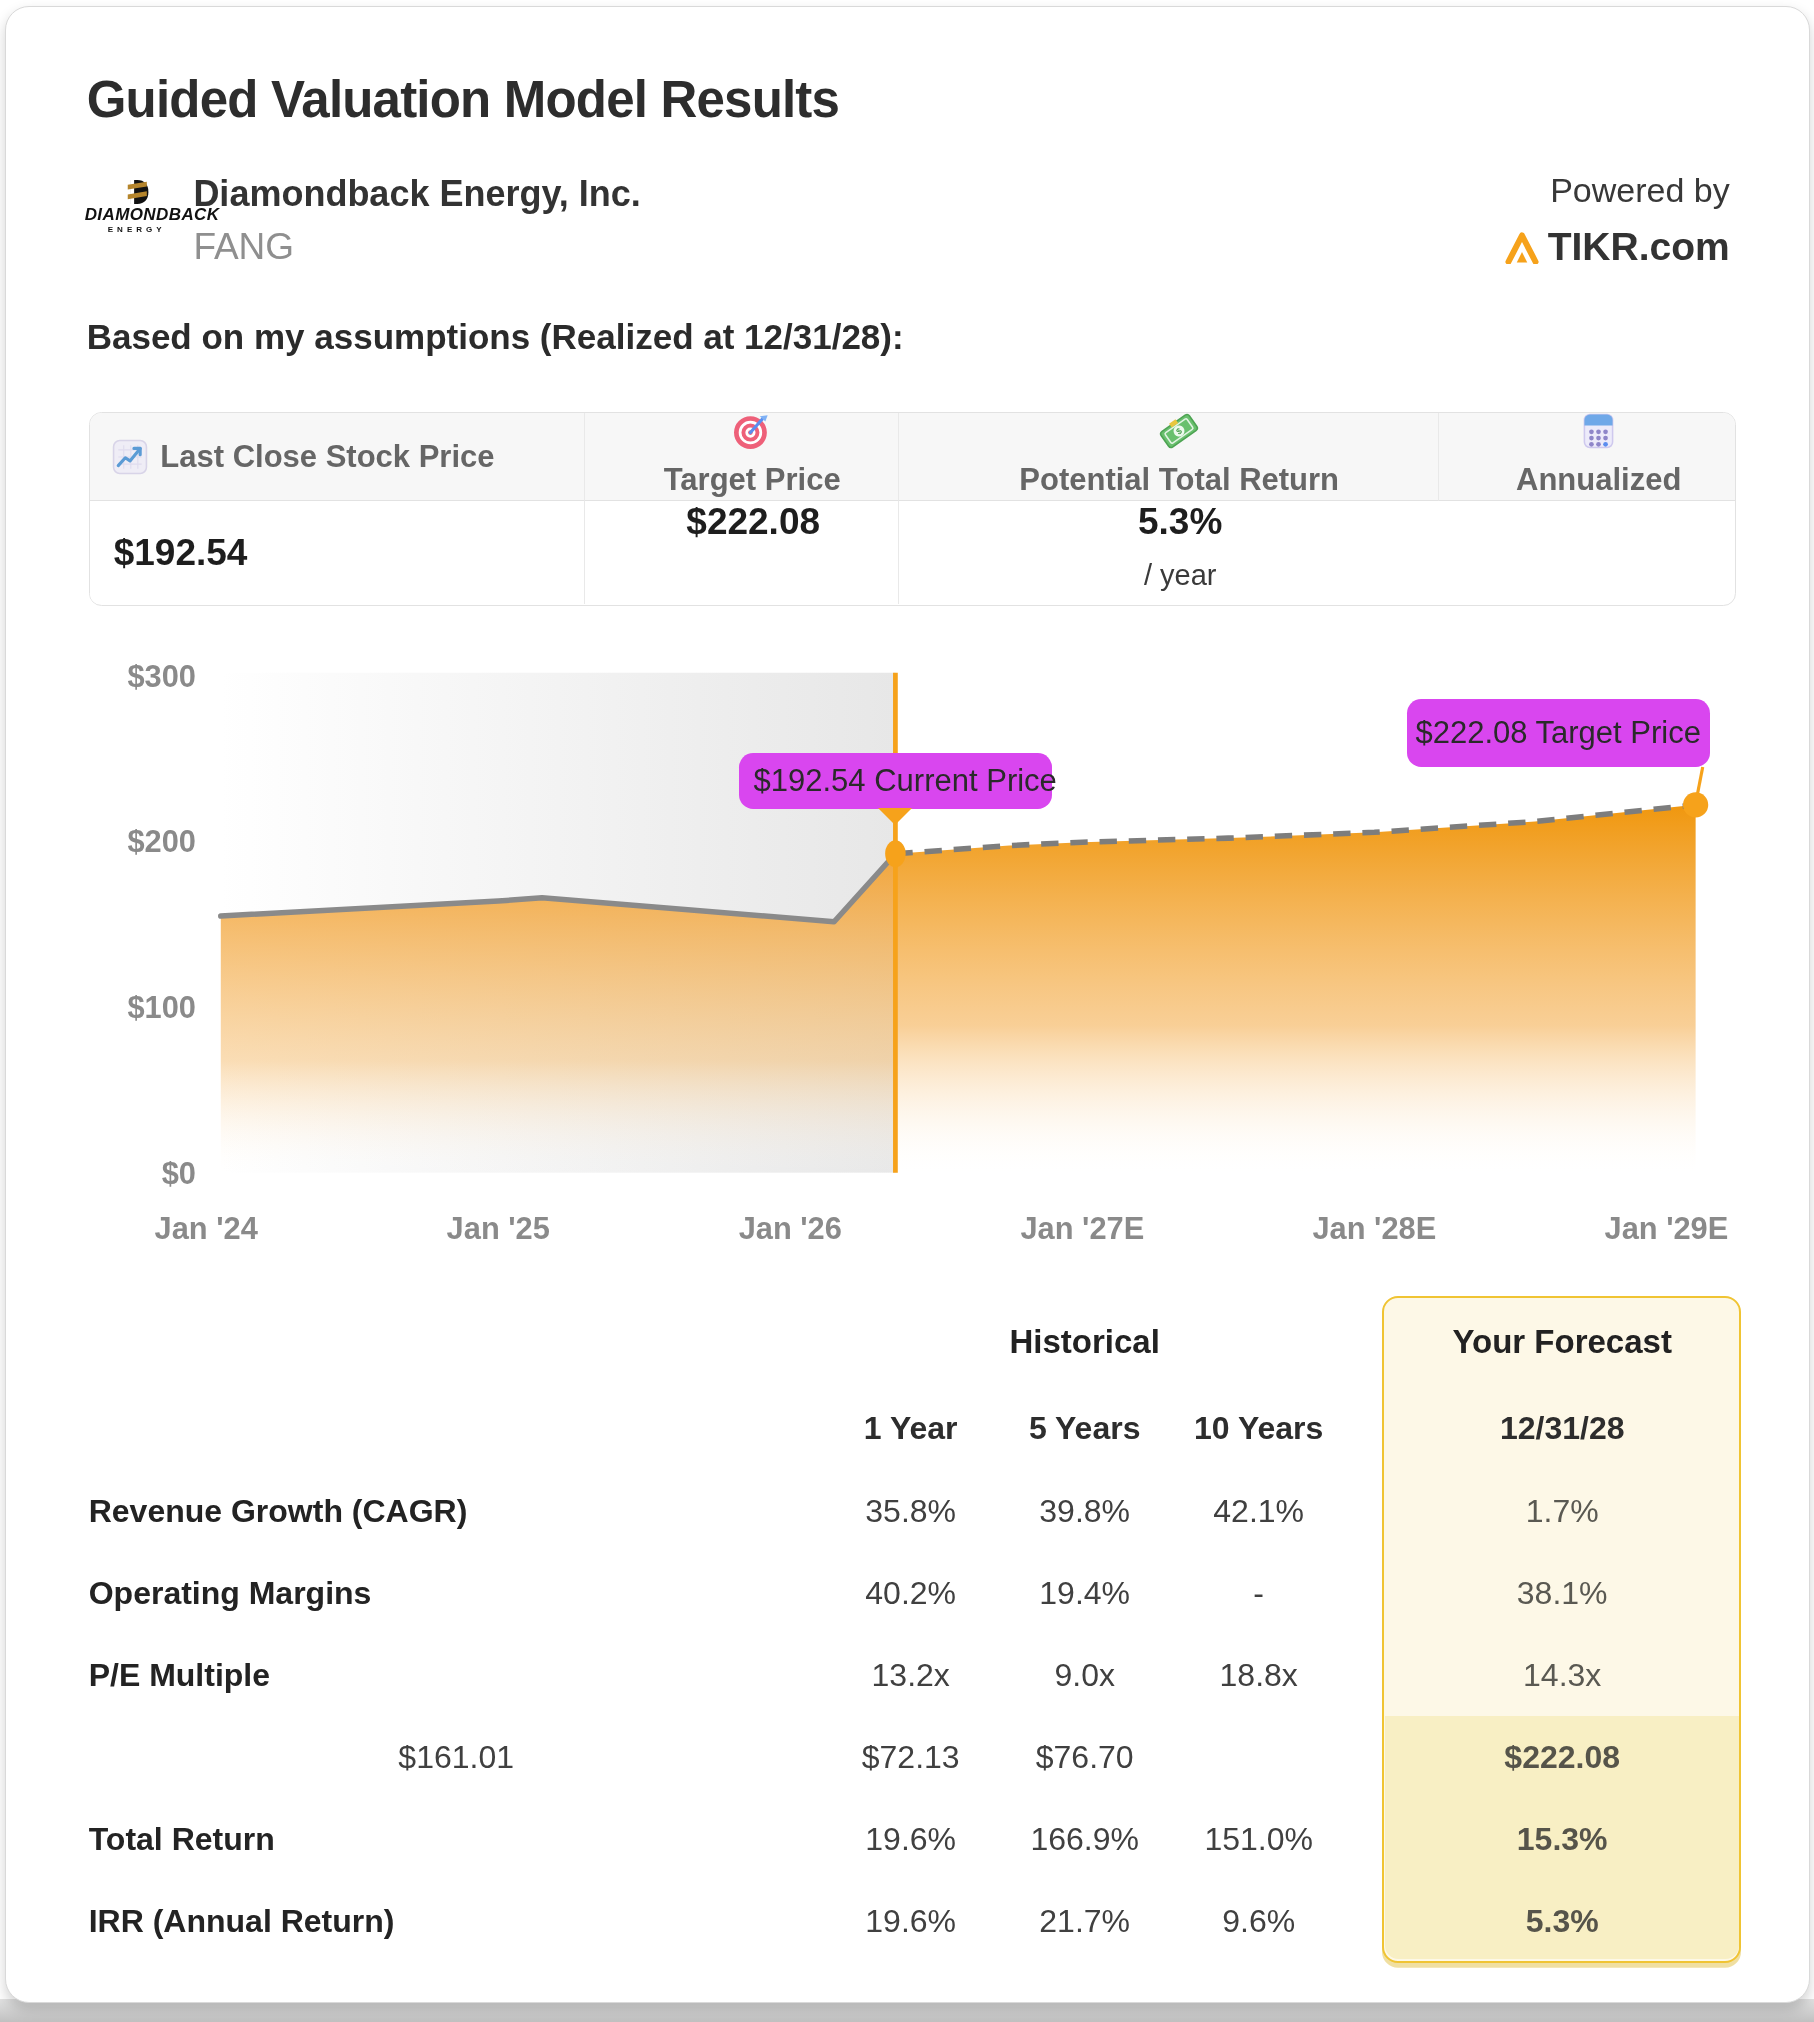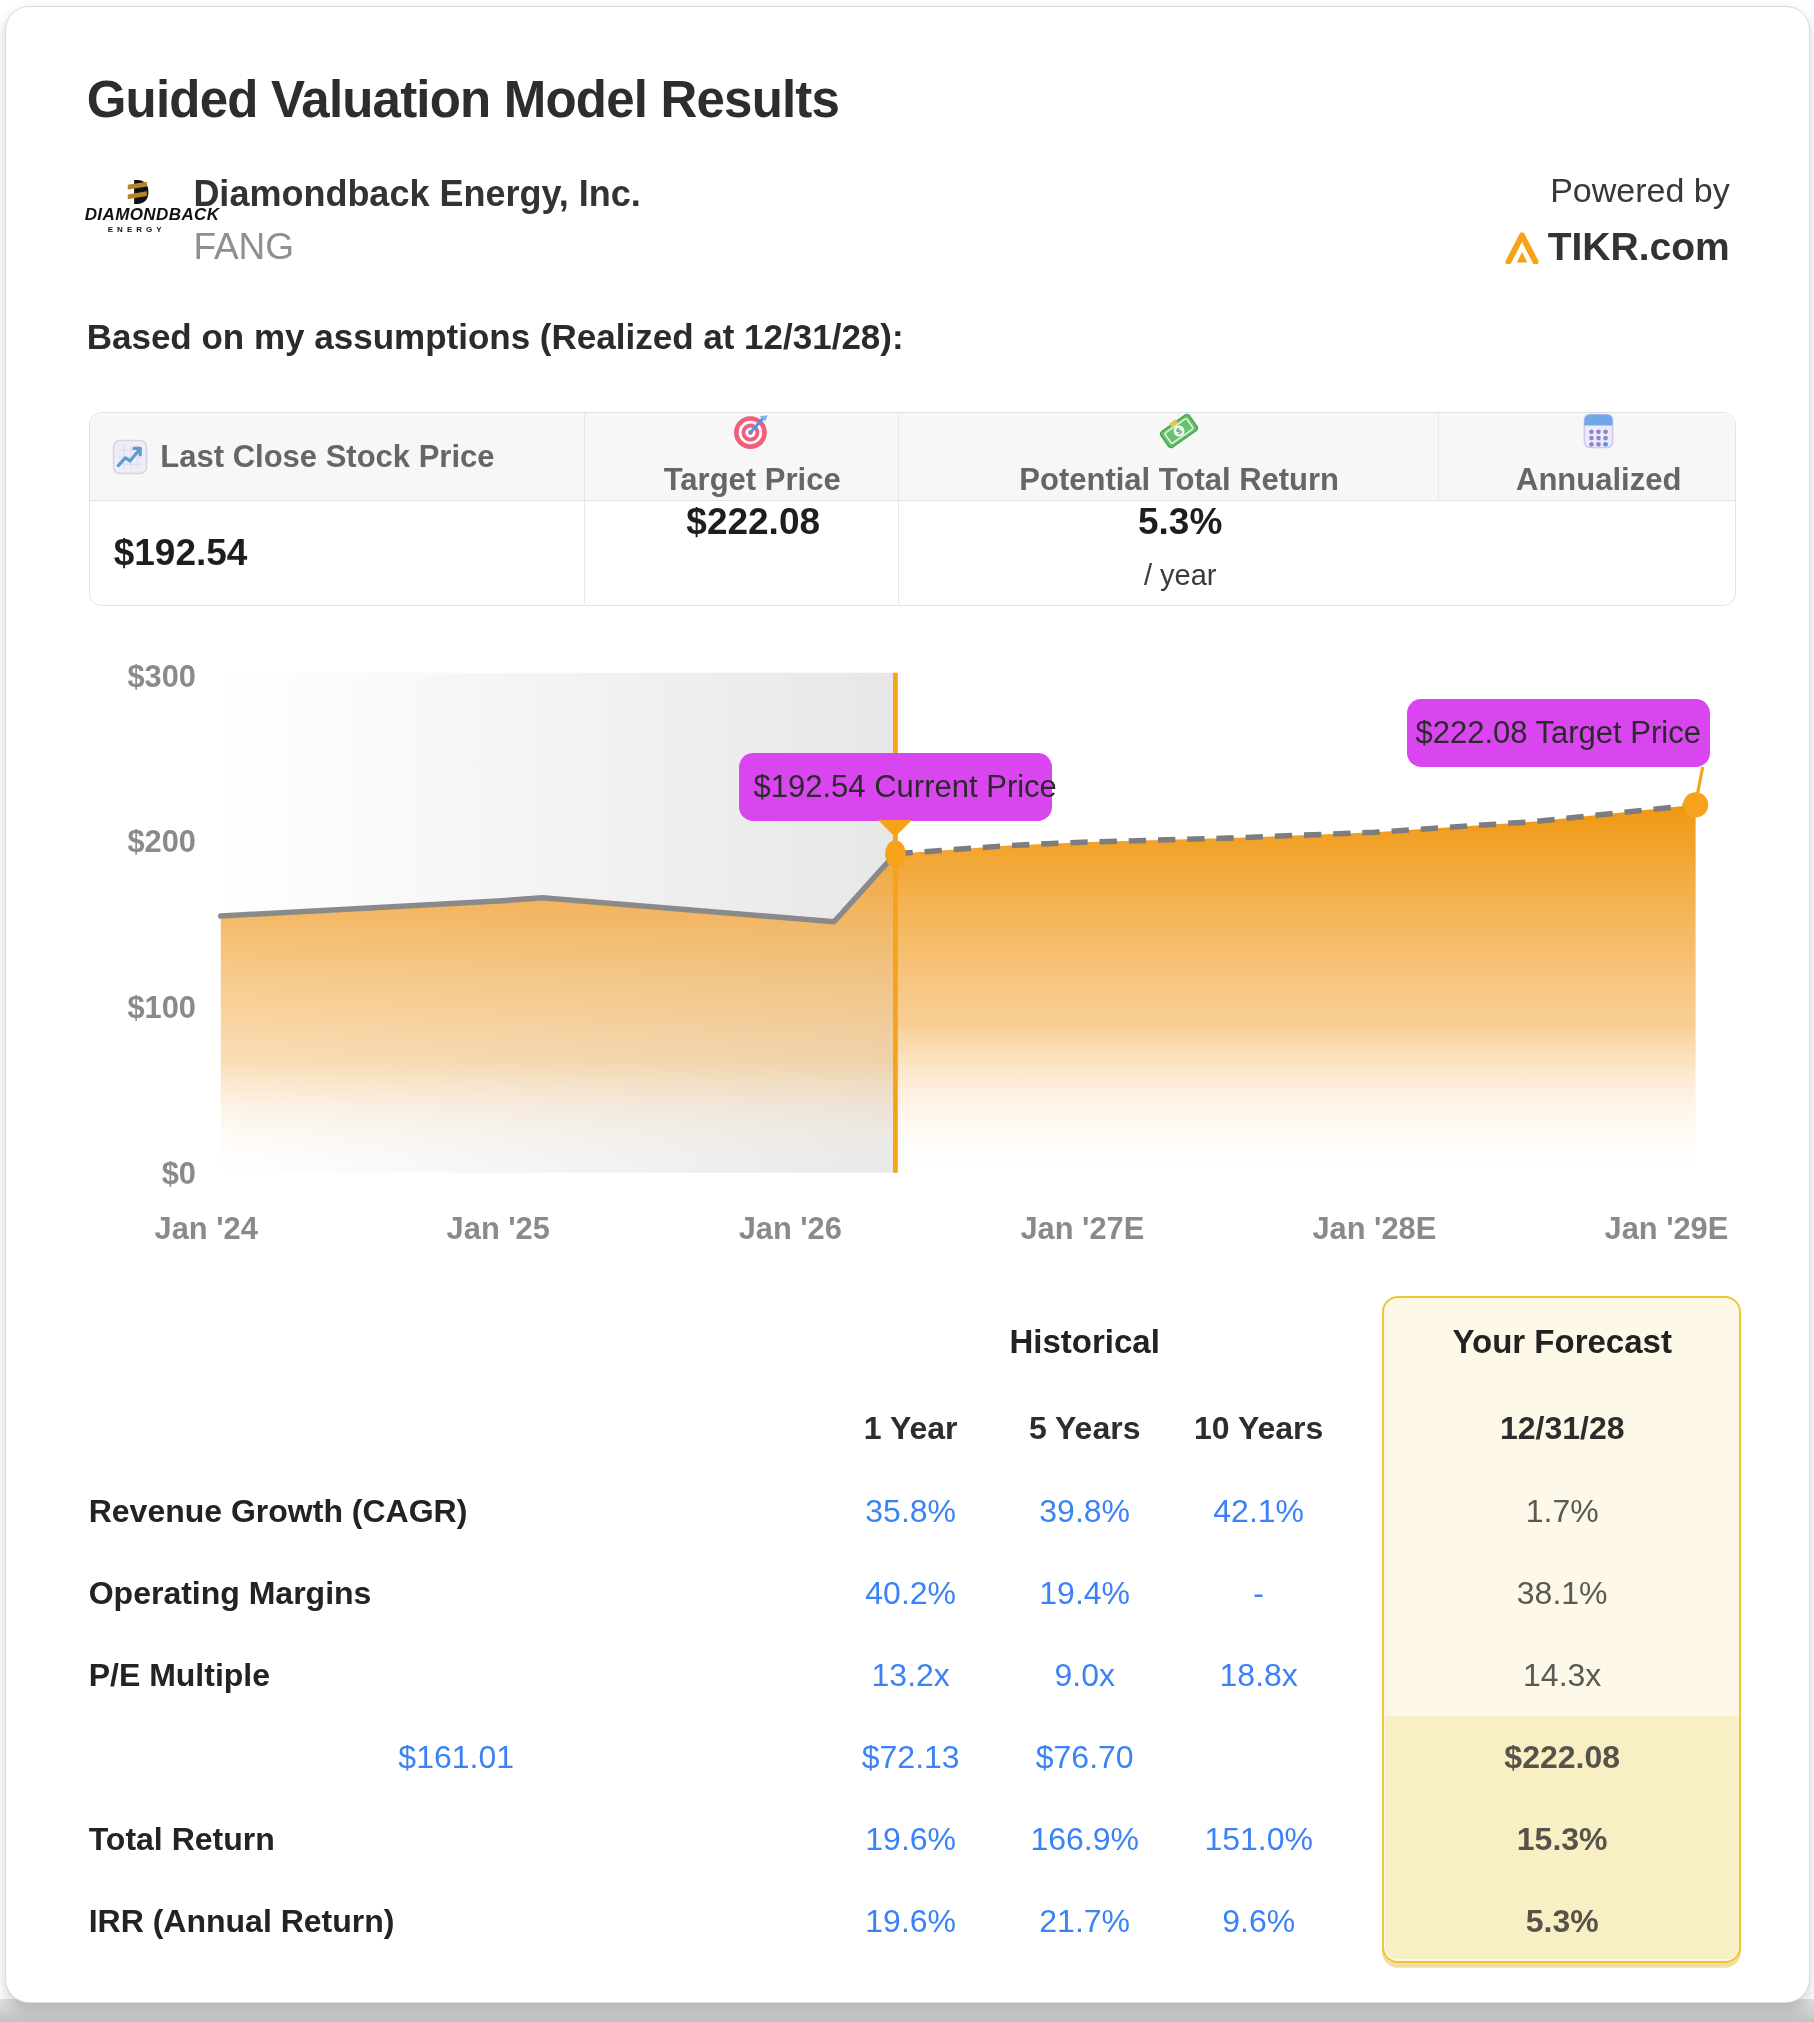--- a/index.html
+++ b/index.html
@@ -89,21 +89,21 @@
   .tgrid {
     position:relative; z-index:1;
     display:grid;
     grid-template-columns:735px 174px 174px 174px 37px 359px;
     grid-template-rows:91px 83px repeat(6,82px);
   }
   .tcell { display:flex; align-items:center; justify-content:center; }
   .tcell.lbl { justify-content:flex-start; font-size:32px; font-weight:700; color:#232323; }
   .group-head { font-size:33px; font-weight:700; color:#222222; }
   .sub-head { font-size:32px; font-weight:700; color:#2d2d2d; }
-  .hist-val { font-size:32px; color:#3b82f6; }
+  .hist-val { font-size:32px; color:#404040; }
   .fc-val { font-size:32px; color:#5a5952; }
   .fc-val.bold, .hist-col-emph { font-weight:700; color:#56544a; }
   .span-hist { grid-column:2 / 5; }
   .col-fc { grid-column:6; }
 </style>
 </head>
 <body>
 
 <div class="bottom-edge"></div>
 
@@ -239,21 +239,21 @@
       </g>
       <g id="xticks">
         <text class="axis-label" text-anchor="middle" x="253" y="742">Jan '24</text>
         <text class="axis-label" text-anchor="middle" x="622.8" y="742">Jan '25</text>
         <text class="axis-label" text-anchor="middle" x="992.6" y="742">Jan '26</text>
         <text class="axis-label" text-anchor="middle" x="1362.4" y="742">Jan '27E</text>
         <text class="axis-label" text-anchor="middle" x="1732.2" y="742">Jan '28E</text>
         <text class="axis-label" text-anchor="middle" x="2102" y="742">Jan '29E</text>
       </g>
     </svg>
-    <div id="tooltip-current" class="chart-tooltip tooltip-current" style="width: 313px; height: 68px; left: 733px; top: 100px; padding-left: 20px;">
+    <div id="tooltip-current" class="chart-tooltip tooltip-current" style="width: 313px; height: 56px; left: 733px; top: 100px; padding-left: 20px;">
       <span>$192.54 Current Price</span>
     </div>
     <div id="tooltip-target" class="chart-tooltip" style="width: 303px; height: 68px; left: 1401px; top: 46px;">
       <span>$222.08 Target Price</span>
     </div>
   </div>
 
   <div class="results-table">
     <div class="fc-box"></div>
     <div class="fc-band"></div>

